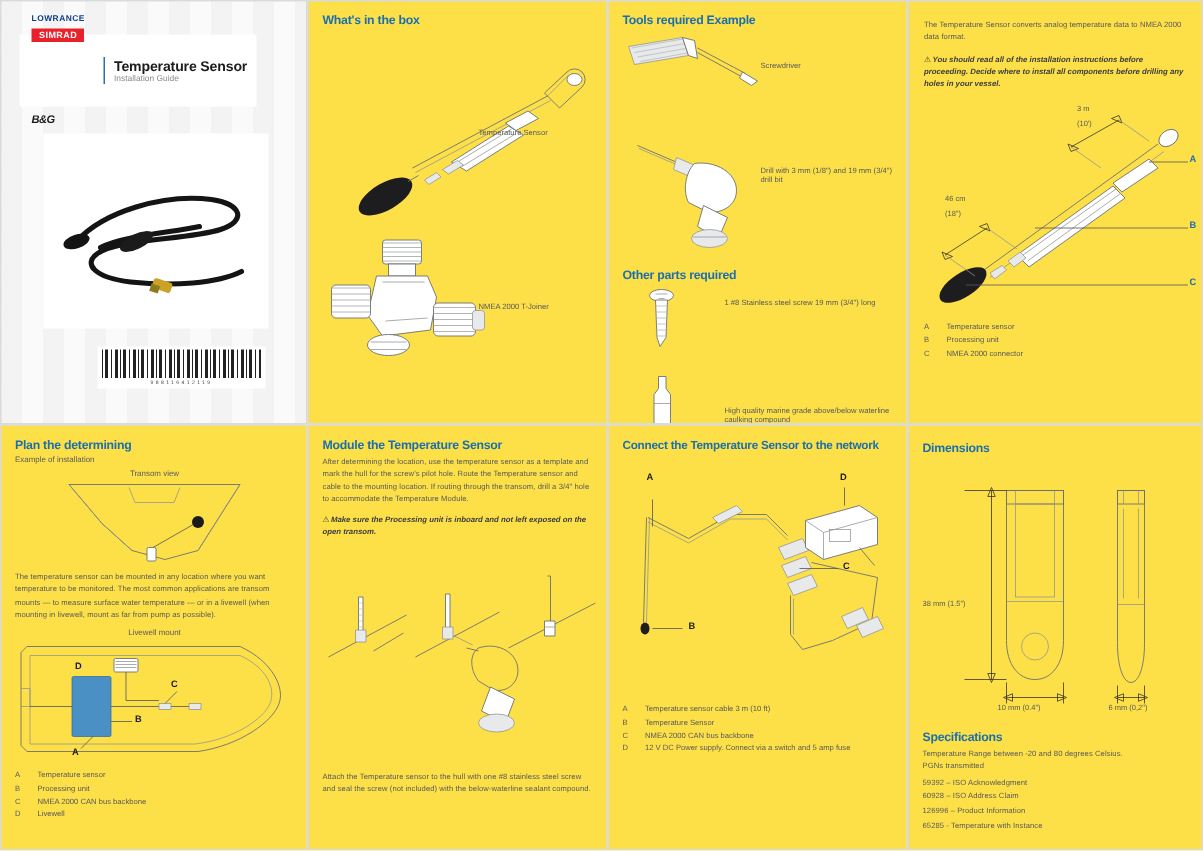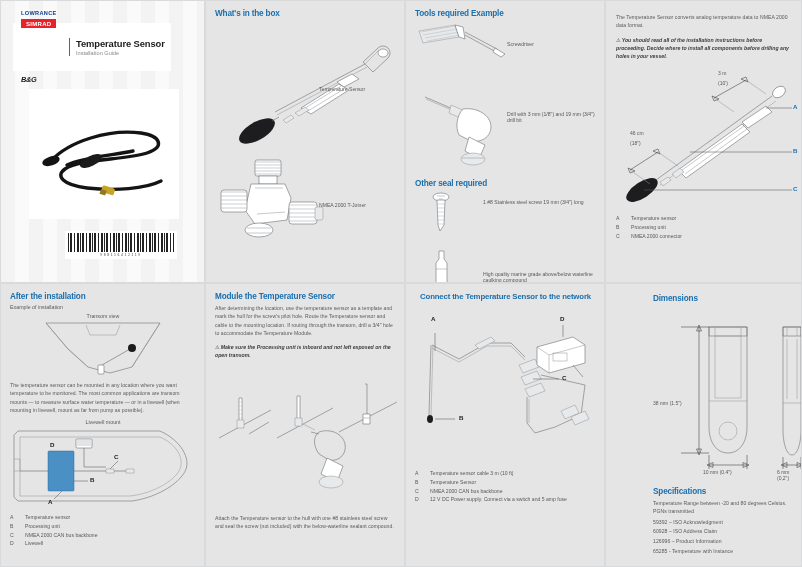--- a/index.html
+++ b/index.html
@@ -12,33 +12,33 @@
   .sheet {
     position: relative;
     width: 802px; height: 567px;
     display: grid;
     grid-template-columns: 205px 200px 200px 197px;
     grid-template-rows: 283px 284px;
   }
   .panel {
     position: relative;
     border: 1px solid #d8dadc;
-    background: #e5e5e5;
+    background: #fde047;
     overflow: hidden;
   }
   .panel-inner { position: absolute; inset: 8px 8px 6px 9px; }
 
   h2.head {
     color: #1a6faf;
     font-size: 8.2px;
     font-weight: bold;
     letter-spacing: -0.02em;
     margin-bottom: 3px;
   }
-  h2.head.small { font-size: 7.8px; text-align: center; }
+  h2.head.small { font-size: 7.8px; }
   p.body {
     font-size: 5.1px;
     line-height: 1.62;
     color: #58595b;
     letter-spacing: 0.01em;
   }
   p.sub { font-size: 5.3px; color: #58595b; margin-bottom: 2px; }
   p.warn {
     font-size: 5.2px;
     line-height: 1.6;
@@ -229,21 +229,21 @@
           <path class="ln2" d="M11 6 L39 18"></path>
           <path class="fillg" d="M36 12 L50 18 L48 26 L34 20 Z"></path>
           <path class="fillw" d="M48 16 C62 14 76 22 76 34 C76 44 66 50 56 48 L44 42 C40 34 42 22 48 16 Z"></path>
           <path class="fillw" d="M54 44 L70 52 L64 66 L50 58 Z"></path>
           <ellipse class="fillg" cx="58" cy="66" rx="12" ry="6"></ellipse>
           <path class="ln2" d="M47 65 h22"></path>
         </svg>
         <div class="caption" style="position:absolute;left:92px;top:18px;width:92px;">Drill with 3 mm (1/8") and 19 mm (3/4") drill bit</div>
       </div>
 
-      <h2 class="head" style="margin-top:4px;">Other seal required</h2>
+      <h2 class="head" style="margin-top:4px;">Other parts required</h2>
 
       <div style="position:relative;height:58px;margin-top:2px;">
         <svg width="186" height="56" viewBox="0 0 186 56">
           <ellipse class="fillw" cx="26" cy="6" rx="8" ry="4"></ellipse>
           <path class="ln2" d="M22 5 h8 M24 8 h4"></path>
           <path class="fillw" d="M22 9 L30 9 L29 34 L25 40 L23 34 Z"></path>
           <path d="M22 13 h8 M22 17 h8 M22 21 h8 M22 25 h8 M22 29 h8 M23 33 h6" stroke="#aeb2b6" stroke-width=".5"></path>
         </svg>
         <div class="caption" style="position:absolute;left:68px;top:8px;width:114px;">1 #8 Stainless steel screw 19 mm (3/4") long</div>
       </div>
@@ -313,21 +313,21 @@
         <div class="row">
             <span class="key">C</span>
             <span class="val">NMEA 2000 connector</span>
           </div>
       </div>
     </div>
   </div>
 
   <div class="panel">
     <div class="panel-inner">
-      <h2 class="head">After the installation</h2>
+      <h2 class="head">Plan the determining</h2>
       <p class="sub">Example of installation</p>
 
       <div class="center-cap" style="margin-top:3px;">Transom view</div>
       <div style="position:relative;height:62px;">
         <svg width="186" height="60" viewBox="0 0 186 60">
           <path class="ln" d="M36 4 L150 4 L122 48 L100 54 L78 48 L58 30 Z"></path>
           <path class="ln2" d="M36 4 L58 30 L78 48 M150 4 L122 48"></path>
           <path class="ln2" d="M76 6 L80 16 L106 16 L110 6"></path>
           <path class="lead" d="M92 46 L120 30" stroke-width="1.1"></path>
           <circle cx="122" cy="29" r="4" fill="#1b1b1b"></circle>
@@ -475,21 +475,21 @@
           </div>
         <div class="row">
             <span class="key">D</span>
             <span class="val">12 V DC Power supply. Connect via a switch and 5 amp fuse</span>
           </div>
       </div>
     </div>
   </div>
 
   <div class="panel">
-    <div class="panel-inner" style="inset:10px 8px 6px 9px;margin-left:38px;">
+    <div class="panel-inner" style="inset:10px 8px 6px 9px;">
       <h2 class="head">Dimensions</h2>
 
       <div style="position:relative;height:172px;margin-top:6px;">
         <svg width="180" height="170" viewBox="0 0 180 170">
 
           <path class="ln" d="M56 18 L94 18 L94 118 C94 134 86 144 75 144 C64 144 56 134 56 118 Z"></path>
           <rect class="ln" x="56" y="18" width="38" height="9"></rect>
           <path class="ln2" d="M62 18 L62 27 M88 18 L88 27"></path>
           <rect class="ln2" x="62" y="27" width="26" height="62"></rect>
           <path class="ln2" d="M56 92 L94 92"></path>

